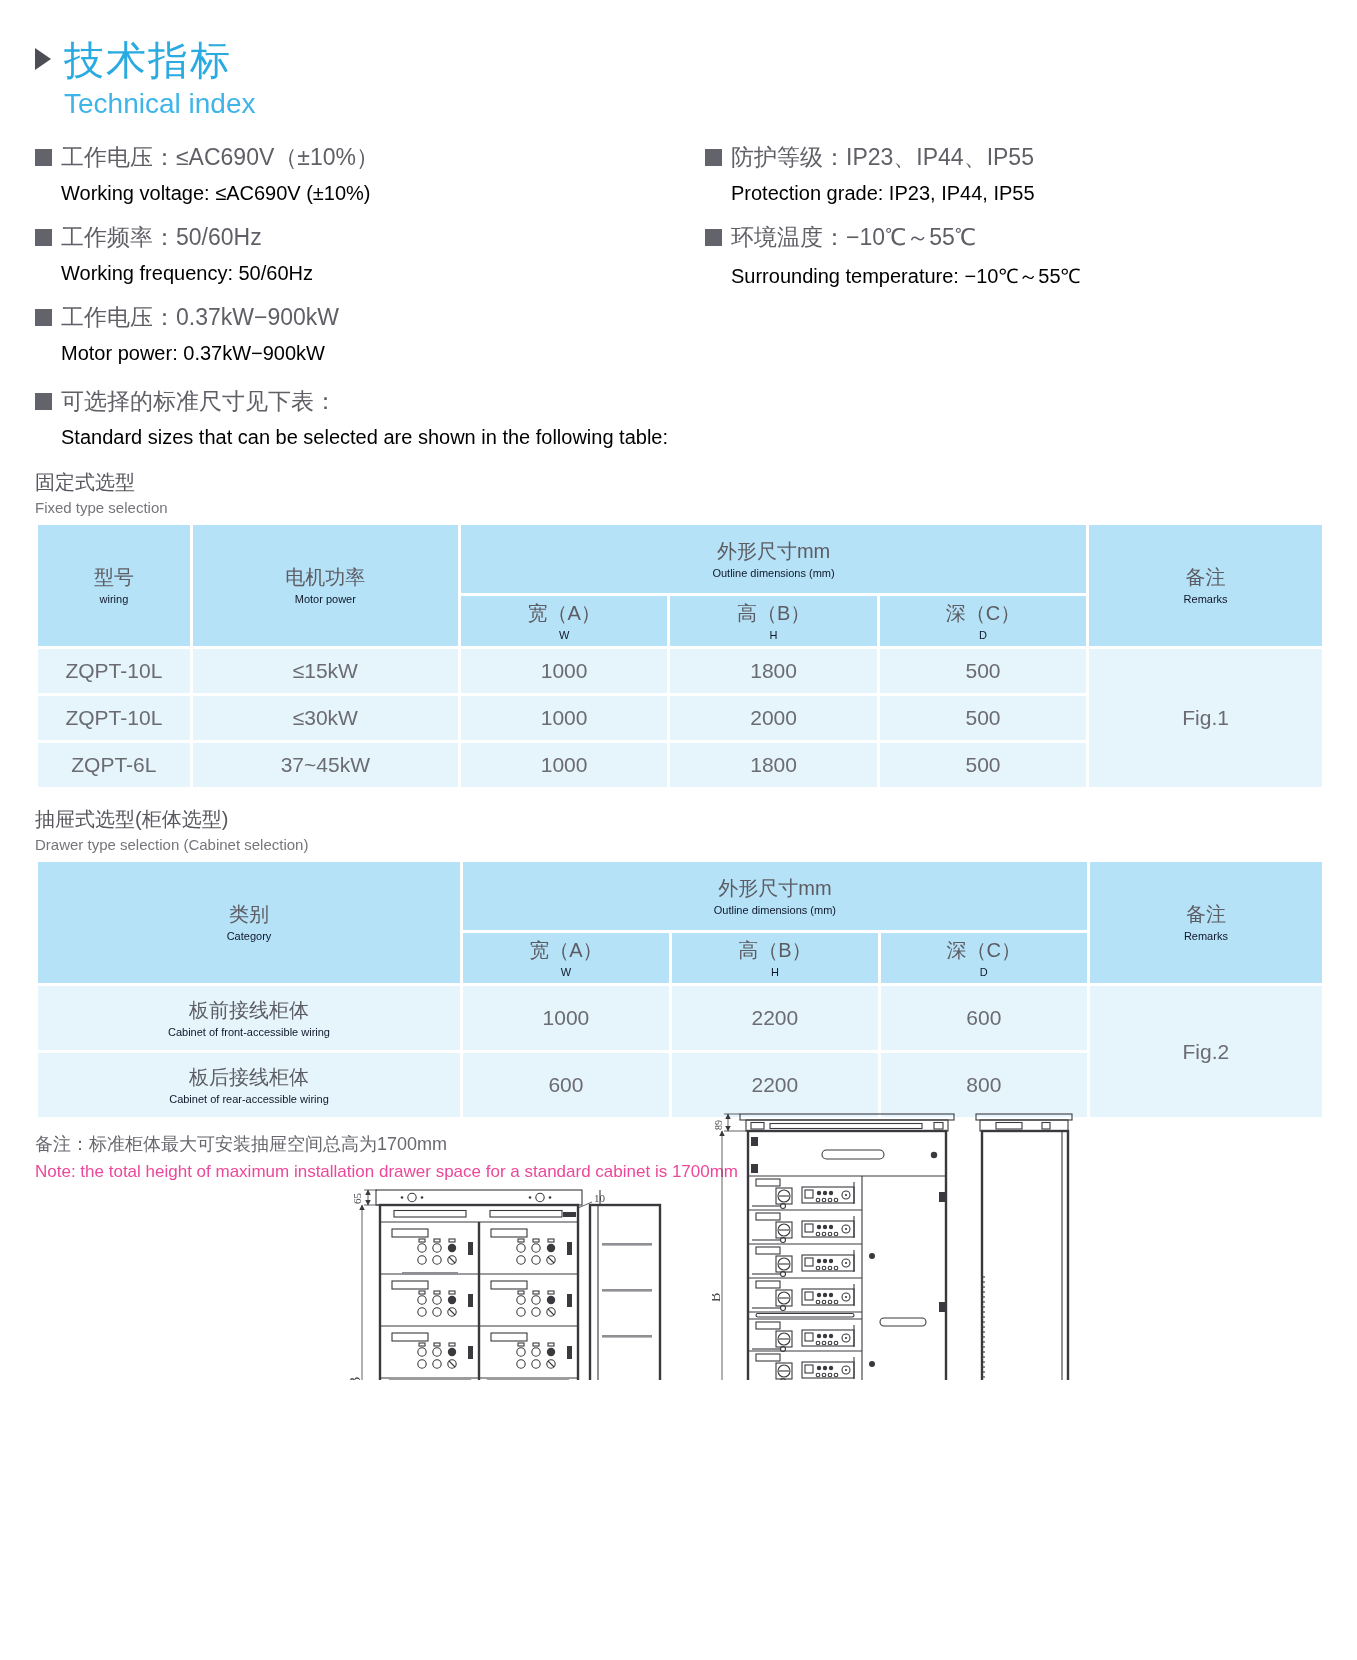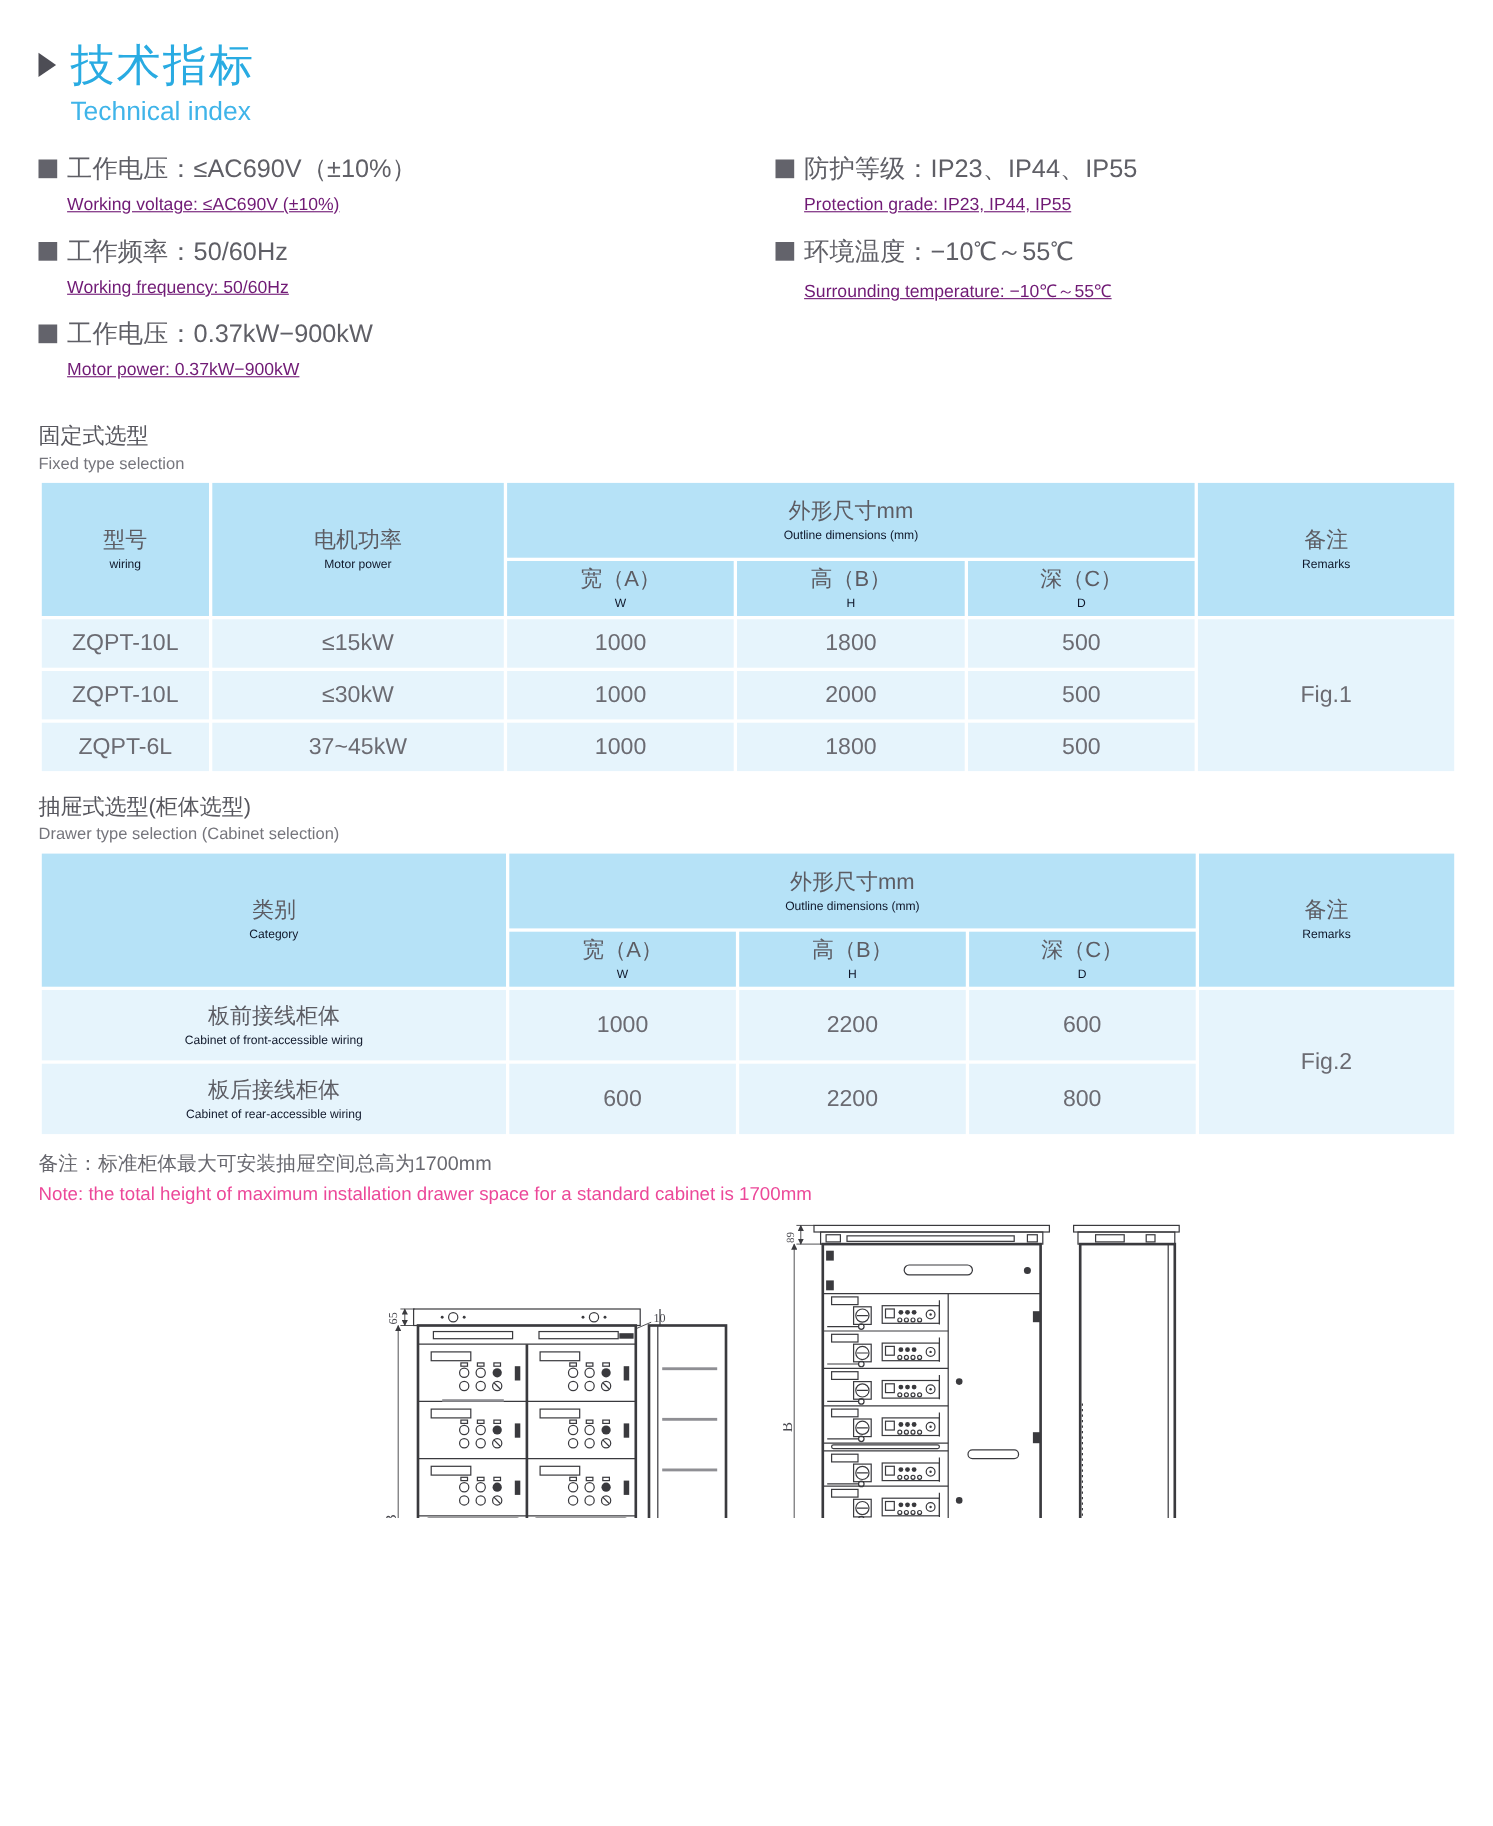--- a/index.html
+++ b/index.html
@@ -15,29 +15,29 @@
   html,body{background:#ffffff;}
   body{font-family:"Liberation Sans",sans-serif;color:var(--text-body);}
   .page{position:relative;width:1357px;height:1380px;background:#fff;overflow:hidden;}
   .content{padding:38px 35px 0 35px;}
 
   
   .hdr{display:flex;align-items:flex-start;}
   .tri{width:0;height:0;border-top:11px solid transparent;border-bottom:11px solid transparent;
        border-left:16px solid #4d4d55;margin:10px 13px 0 0;}
   .title-cn{font-size:40px;color:var(--accent);letter-spacing:2px;line-height:1.1;}
-  .title-en{font-size:24px;color:var(--subtitle);margin-top:6px;}
+  .title-en{font-size:28px;color:var(--subtitle);margin-top:6px;}
 
   
   .specs{display:grid;grid-template-columns:640px 1fr;margin-top:22px;}
   .spec-col-right{padding-left:30px;}
   .spec-item{margin-bottom:17px;}
   .cn-line{display:flex;align-items:center;font-size:23px;color:var(--text-dark);}
   .bullet{flex:0 0 auto;width:17px;height:17px;background:#63636b;margin-right:9px;}
-  .en-line{font-size:16px;color:#701a75;margin-top:9px;padding-left:26px;text-decoration:underline;}
+  .en-line{font-size:20px;color:#000000;margin-top:9px;padding-left:26px;}
   .intro{margin-top:4px;}
 
   
   .sec{margin-top:20px;}
   .sec .s-cn{font-size:20px;color:#57575e;}
   .sec .s-en{font-size:15px;color:#75757c;margin-top:3px;}
 
   
   table.spec-table{border-collapse:separate;border-spacing:3px;width:1290px;table-layout:fixed;
                    margin-top:6px;background:#fff;}
@@ -120,20 +120,27 @@
         <div class="spec-item">
           <div class="cn-line">
               <span class="bullet"></span>
               <span>环境温度：−10℃～55℃</span>
             </div>
           <div class="en-line">Surrounding temperature: −10℃～55℃</div>
         </div>
       </div>
     </div>
 
+    <div class="spec-item intro">
+      <div class="cn-line">
+          <span class="bullet"></span>
+          <span>可选择的标准尺寸见下表：</span>
+        </div>
+      <div class="en-line">Standard sizes that can be selected are shown in the following table:</div>
+    </div>
 
     <div class="sec">
       <div class="s-cn">固定式选型</div>
       <div class="s-en">Fixed type selection</div>
     </div>
 
     <table class="spec-table">
       <colgroup>
           <col style="width:150px">
           <col style="width:262px">

